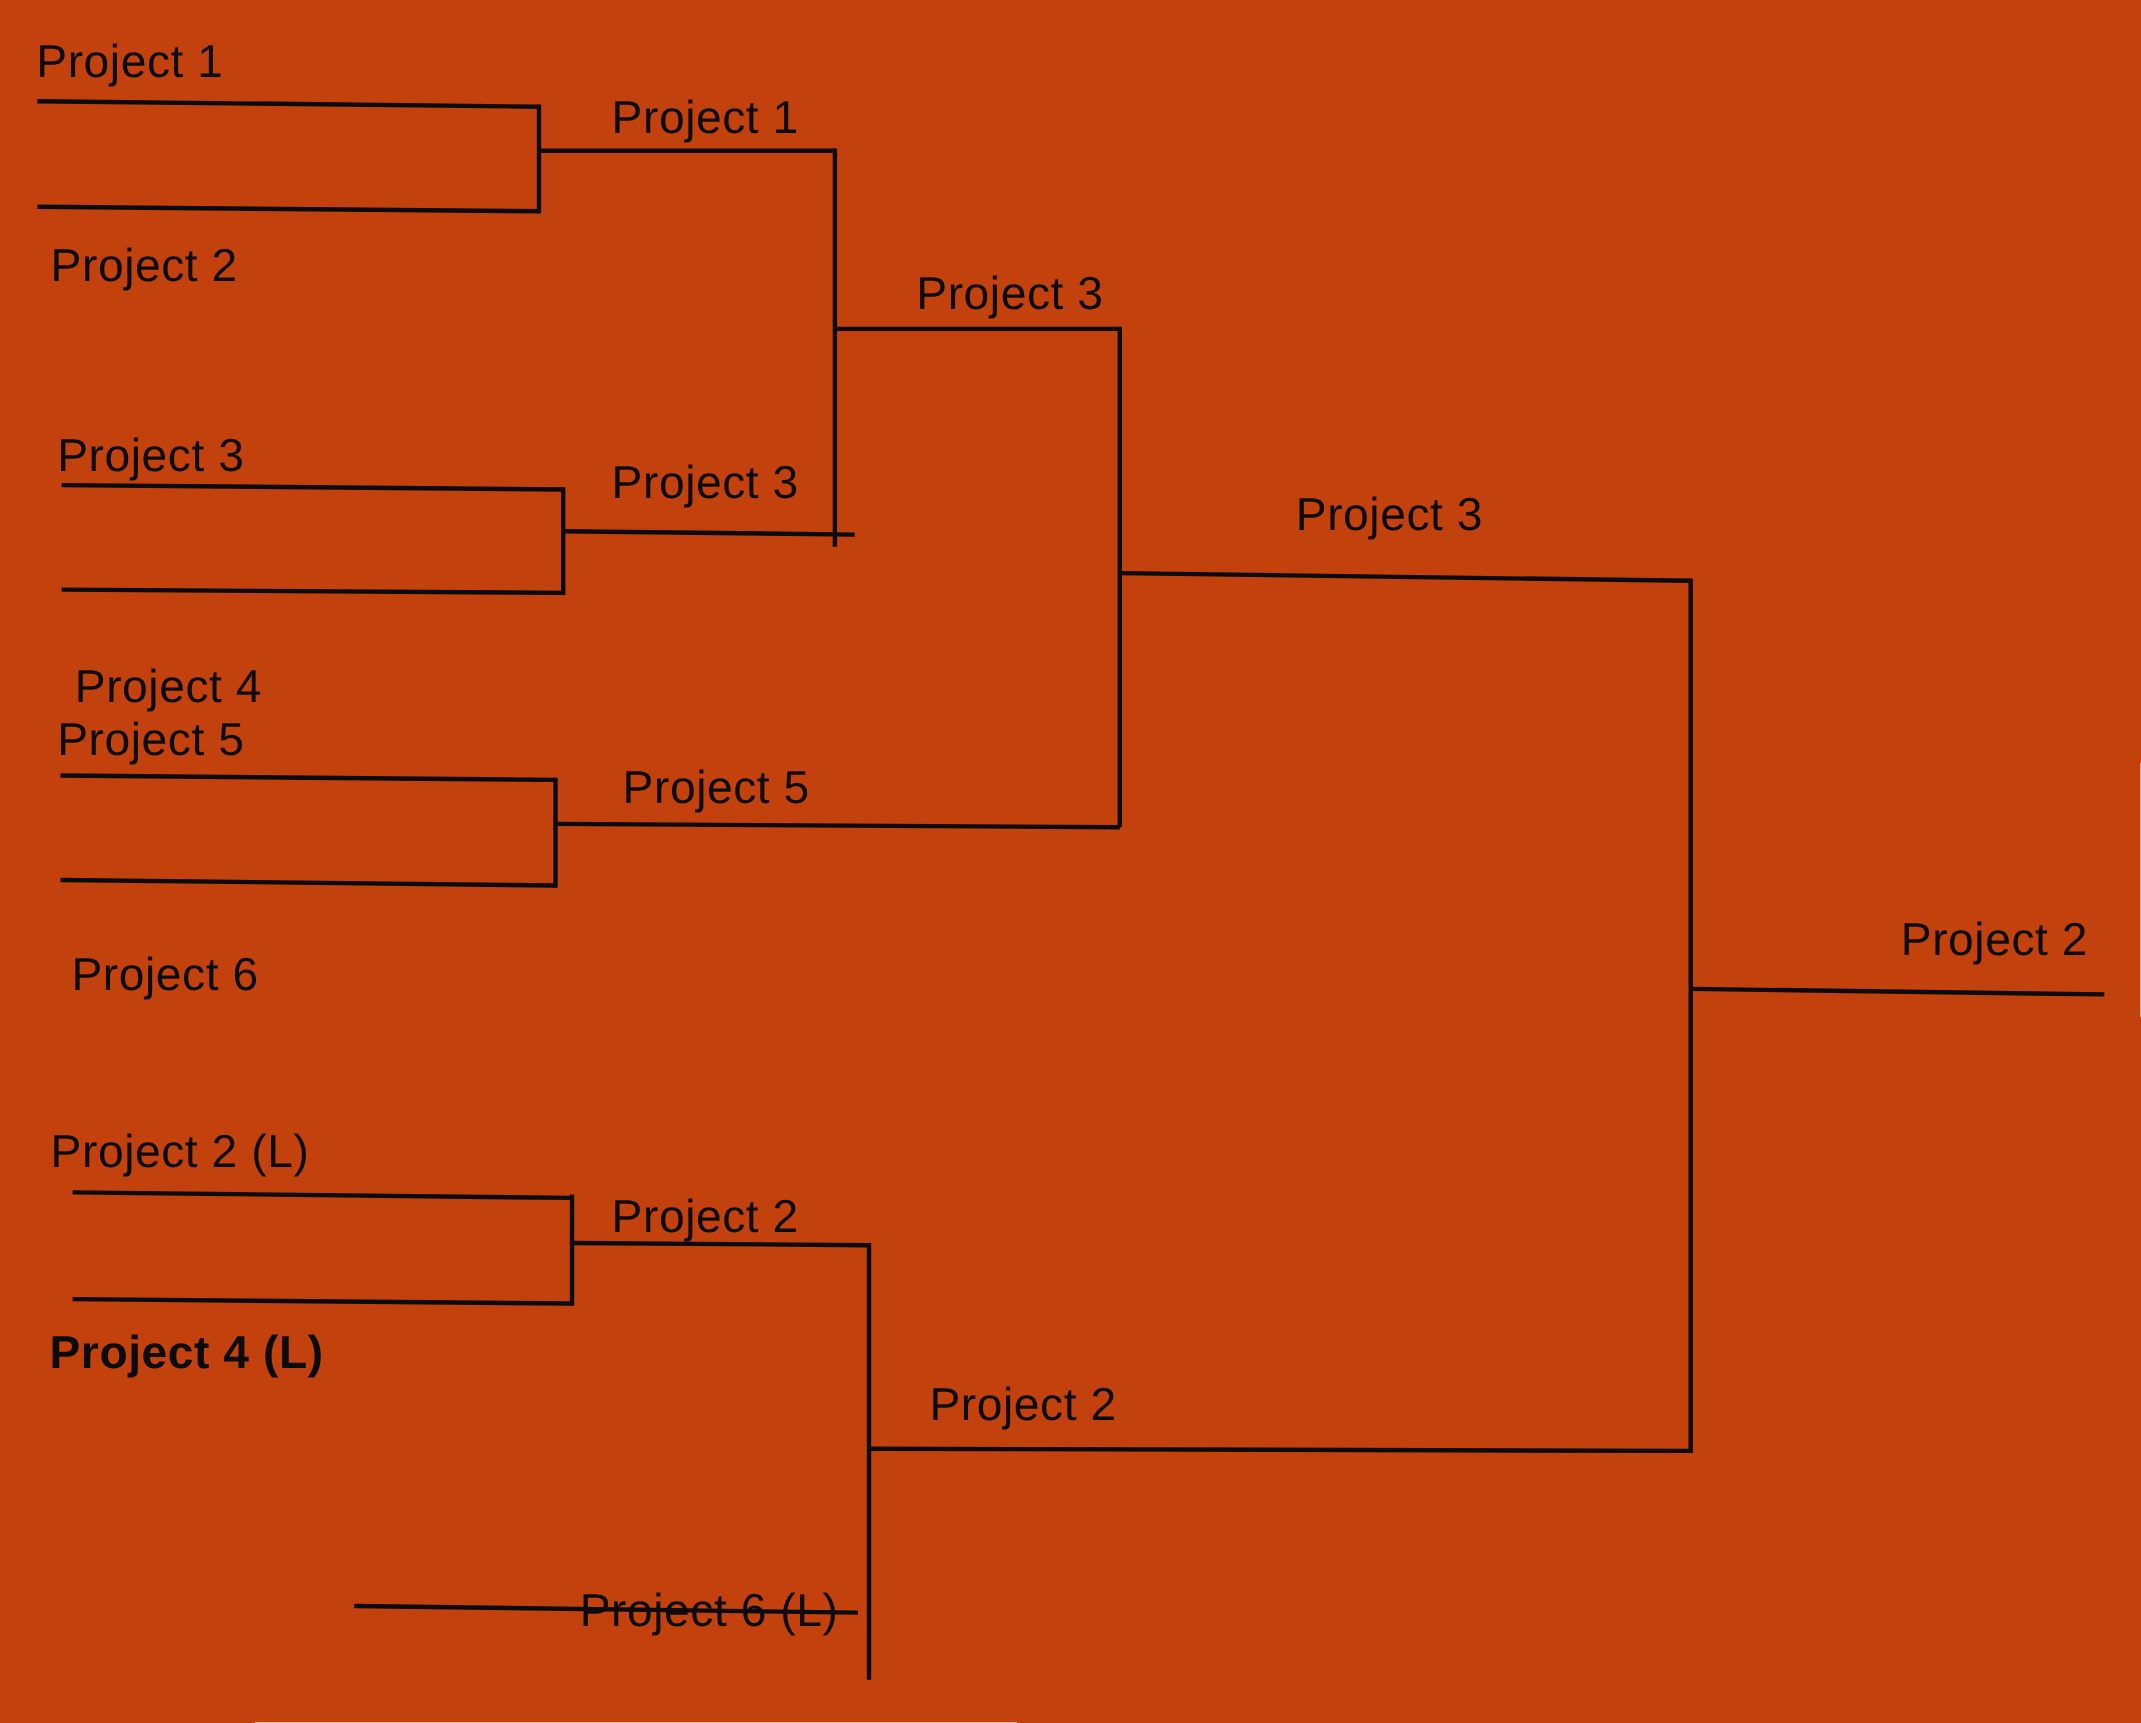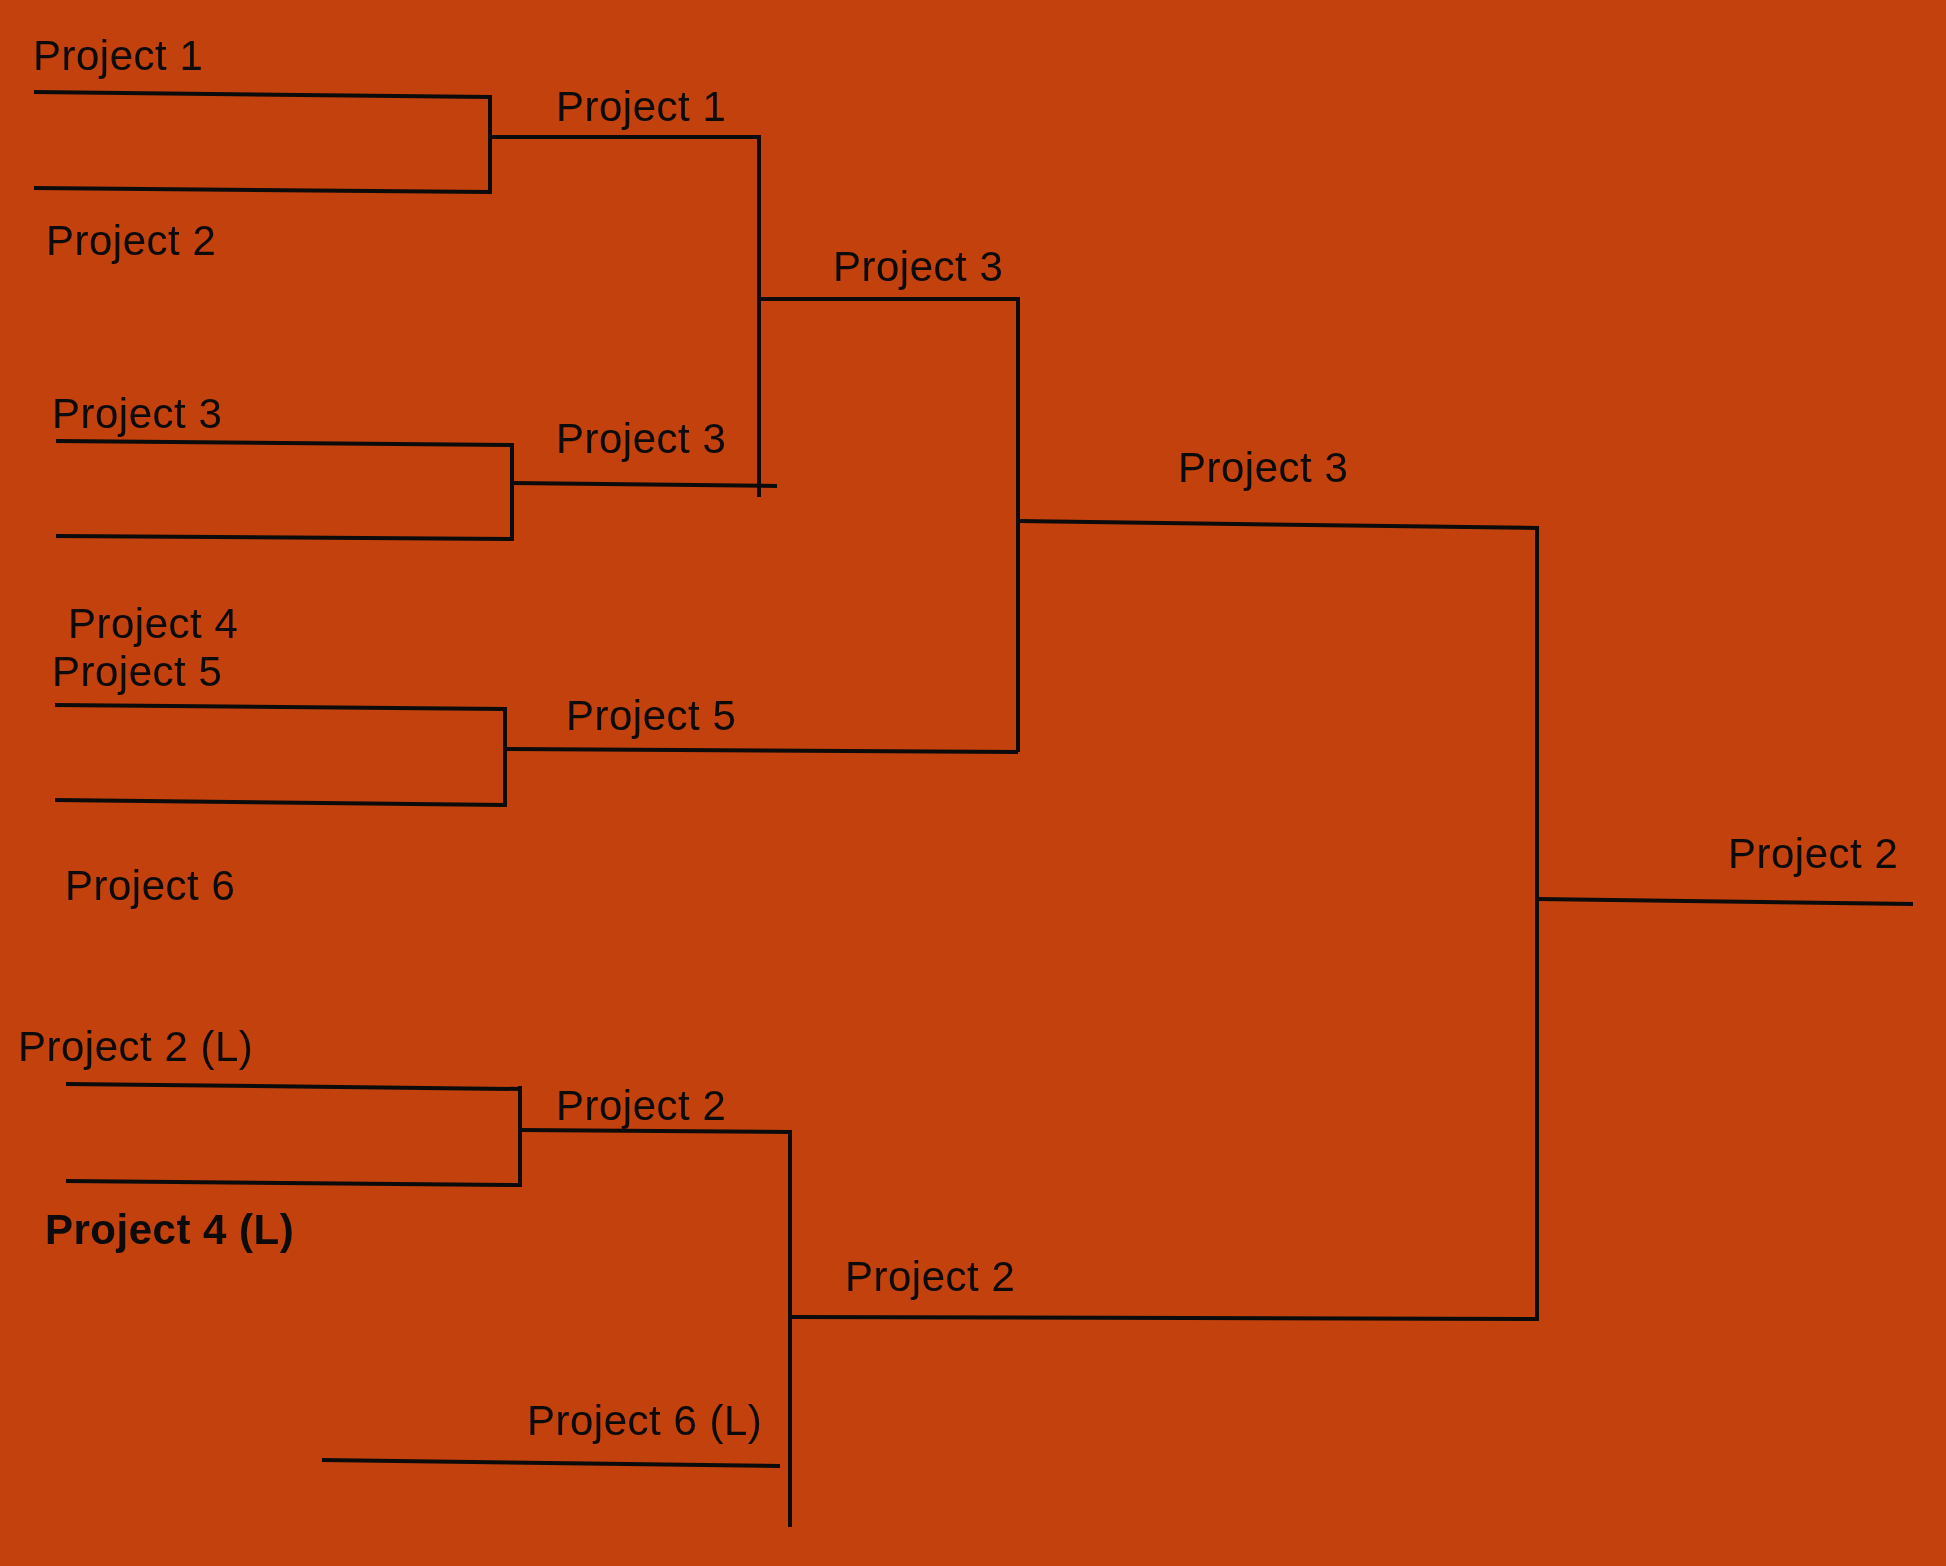--- a/index.html
+++ b/index.html
@@ -84,21 +84,21 @@
   <div class="label" style="left:68px; top:602px;">Project 4</div>
   <div class="label" style="left:52px; top:650px;">Project 5</div>
   <div class="label" style="left:65px; top:864px;">Project 6</div>
 
   <div class="label" style="left:556px; top:85px;">Project 1</div>
   <div class="label" style="left:556px; top:417px;">Project 3</div>
   <div class="label" style="left:566px; top:694px;">Project 5</div>
   <div class="label" style="left:833px; top:245px;">Project 3</div>
   <div class="label" style="left:1178px; top:446px;">Project 3</div>
 
-  <div class="label" style="left:18px; top:1025px;">Project 2 (L)</div>
+  <div class="label" style="left:46px; top:1025px;">Project 2 (L)</div>
   <div class="label" style="left:45px; top:1208px;font-weight:bold;">Project 4 (L)</div>
   <div class="label" style="left:556px; top:1084px;">Project 2</div>
-  <div class="label" style="left:527px; top:1399px;">Project 6 (L)</div>
+  <div class="label" style="left:527px; top:1442px;">Project 6 (L)</div>
   <div class="label" style="left:845px; top:1255px;">Project 2</div>
 
   <div class="label" style="left:1728px; top:832px;">Project 2</div>
 
 </div>
 
 </body></html>

